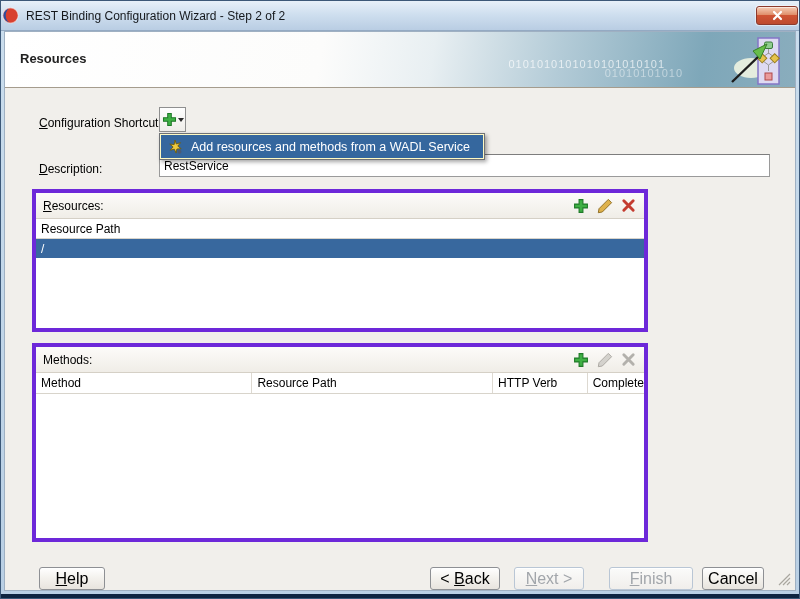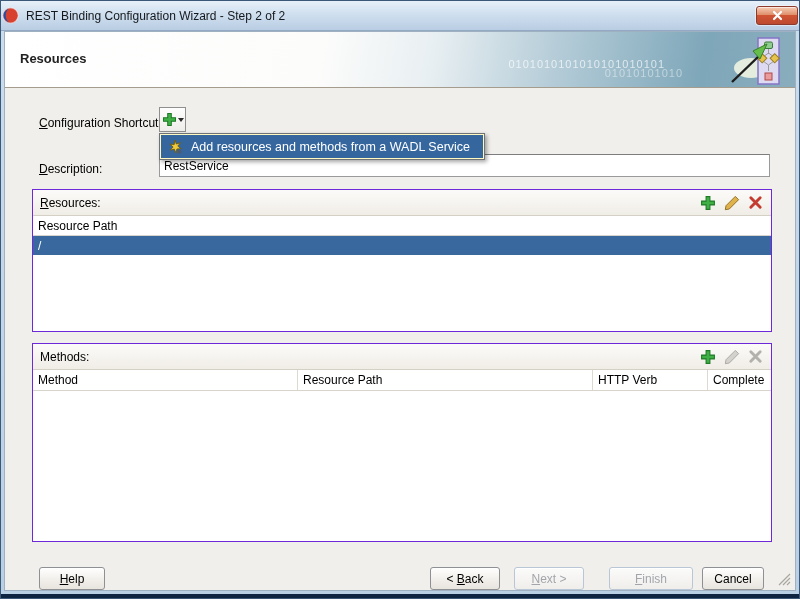--- a/index.html
+++ b/index.html
@@ -51,21 +51,21 @@
   .desc-input { position:absolute; left:154px; top:122px; width:611px; height:23px;
                 border:1px solid #9a9a9a; border-top-color:#7d7d7d; background:#fff;
                 font-family:inherit; font-size:12px; padding:2px 4px; z-index:1; }
 
   .menu { position:absolute; left:154px; top:101px; width:326px; height:27px; z-index:20;
           background:#fef9c3; border:1px solid #6f7276; box-shadow:2px 2px 4px rgba(0,0,0,.35); padding:1px; }
   .menu-item { height:23px; background:#35679e; color:#fff; display:flex; align-items:center;
                gap:8px; padding:0 6px; font-size:12.5px; white-space:nowrap; cursor:default; }
 
   
-  .group { position:absolute; left:27px; width:740px; background:#fff; border:1px solid #6d28d9; }
+  .group { position:absolute; left:27px; width:616px; background:#fff; border:4px solid #6d28d9; }
   .group.resources { top:157px; height:143px; }
   .group.methods   { top:311px; height:199px; }
   .group-header { height:26px; background:linear-gradient(#fcfbf9,#f0ede7);
                   border-bottom:1px solid #d5d0c6; display:flex; align-items:center; padding:0 7px; }
   .tools { margin-left:auto; display:flex; align-items:center; gap:7px; }
   .tool { width:17px; height:17px; display:flex; align-items:center; justify-content:center; cursor:default; background:none; border:none; padding:0; }
 
   .thead { display:flex; height:20px; align-items:center; border-bottom:1px solid #d8d4cb; background:#fff; font-size:12px; }
   .thead .cell { padding-left:5px; height:100%; display:flex; align-items:center; }
   .methods .thead { height:21px; }
@@ -73,21 +73,21 @@
   .methods .cell.c1 { width:265px; } .methods .cell.c2 { width:295px; }
   .methods .cell.c3 { width:115px; } .methods .cell.c4 { flex:1; border-right:none; }
   .resources .cell { flex:1; }
 
   .row-selected { height:19px; background:#38689e; color:#fff; display:flex; align-items:center;
                   padding-left:5px; font-size:12px; cursor:default; }
 
   
   .btn { position:absolute; height:23px; border:1px solid #8e9094; border-radius:3px;
          background:linear-gradient(#ffffff,#f4f2ee 45%,#e8e4de);
-         box-shadow:inset 0 1px 0 #fff; font-family:inherit; font-size:12px; color:#000;
+         box-shadow:inset 0 1px 0 #fff; font-family:inherit; font-size:16px; color:#000;
          text-align:center; cursor:default; }
   .btn.disabled { color:#a2a6ab; border-color:#b9c6d5; background:linear-gradient(#fbfbfa,#f0eeeb); }
   .btn-help   { left:34px;  top:535px; width:66px; }
   .btn-back   { left:425px; top:535px; width:70px; }
   .btn-next   { left:509px; top:535px; width:70px; }
   .btn-finish { left:604px; top:535px; width:84px; }
   .btn-cancel { left:697px; top:535px; width:62px; }
 
   .grip { position:absolute; right:4px; bottom:4px; width:13px; height:13px; }
 

